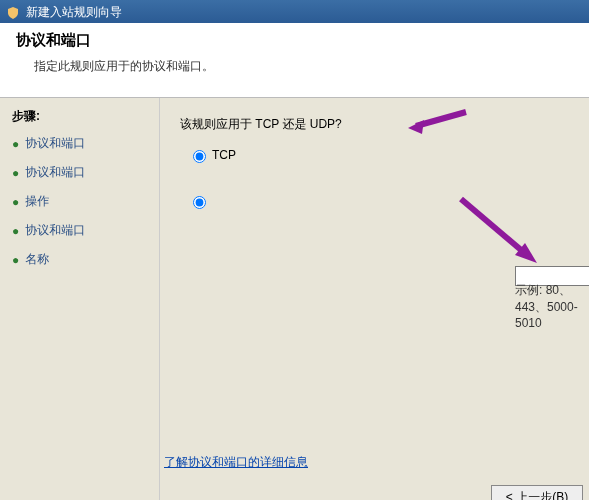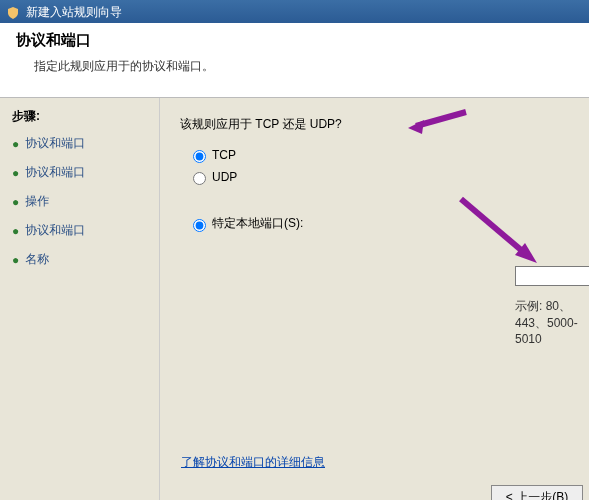--- a/index.html
+++ b/index.html
@@ -97,28 +97,28 @@
     width: 232px;
     height: 20px;
     border: 1px solid #7a7a7a;
     background: #fff;
     padding: 1px 3px;
     font-size: 12px;
   }
   .example {
     position: absolute;
     left: 355px;
-    top: 200px;
+    top: 184px;
     font-size: 12px;
     color: #333;
   }
   .link {
     position: absolute;
     bottom: 48px;
-    left: 21px;
+    left: 4px;
     color: #0645ad;
     text-decoration: underline;
     cursor: pointer;
   }
   .buttons {
     position: absolute;
     bottom: 10px;
     right: 6px;
     display: flex;
     gap: 6px;
@@ -188,35 +188,30 @@
     </div>
   </div>
 
   <div class="main">
     <div class="protocol-section">
       <div class="question">该规则应用于 TCP 还是 UDP?</div>
       <div class="radio-row">
         <input type="radio" name="proto" checked="" style="">
         <label>TCP</label>
       </div>
-      <div class="radio-row">
-        <input type="radio" name="proto" style="">
-        <label>UDP</label>
-      </div>
     </div>
 
     <svg class="arrow1" viewBox="0 0 60 26">
       <path d="M58 4 L8 18" stroke="#8e1a9b" stroke-width="6" fill="none"></path>
       <path d="M0 20 L16 12 L14 26 Z" fill="#8e1a9b"></path>
     </svg>
 
     <div class="ports-section">
       <div class="radio-row">
         <input type="radio" name="ports" checked="" style="">
-        <label>特定本地端口(S):</label>
       </div>
     </div>
 
     <input class="port-input" type="text" value="" style="">
     <div class="example">示例: 80、443、5000-5010</div>
 
     <svg class="arrow2" viewBox="0 0 90 80">
       <path d="M6 6 L72 62" stroke="#8e1a9b" stroke-width="6" fill="none"></path>
       <path d="M82 70 L60 62 L70 50 Z" fill="#8e1a9b"></path>
     </svg>

